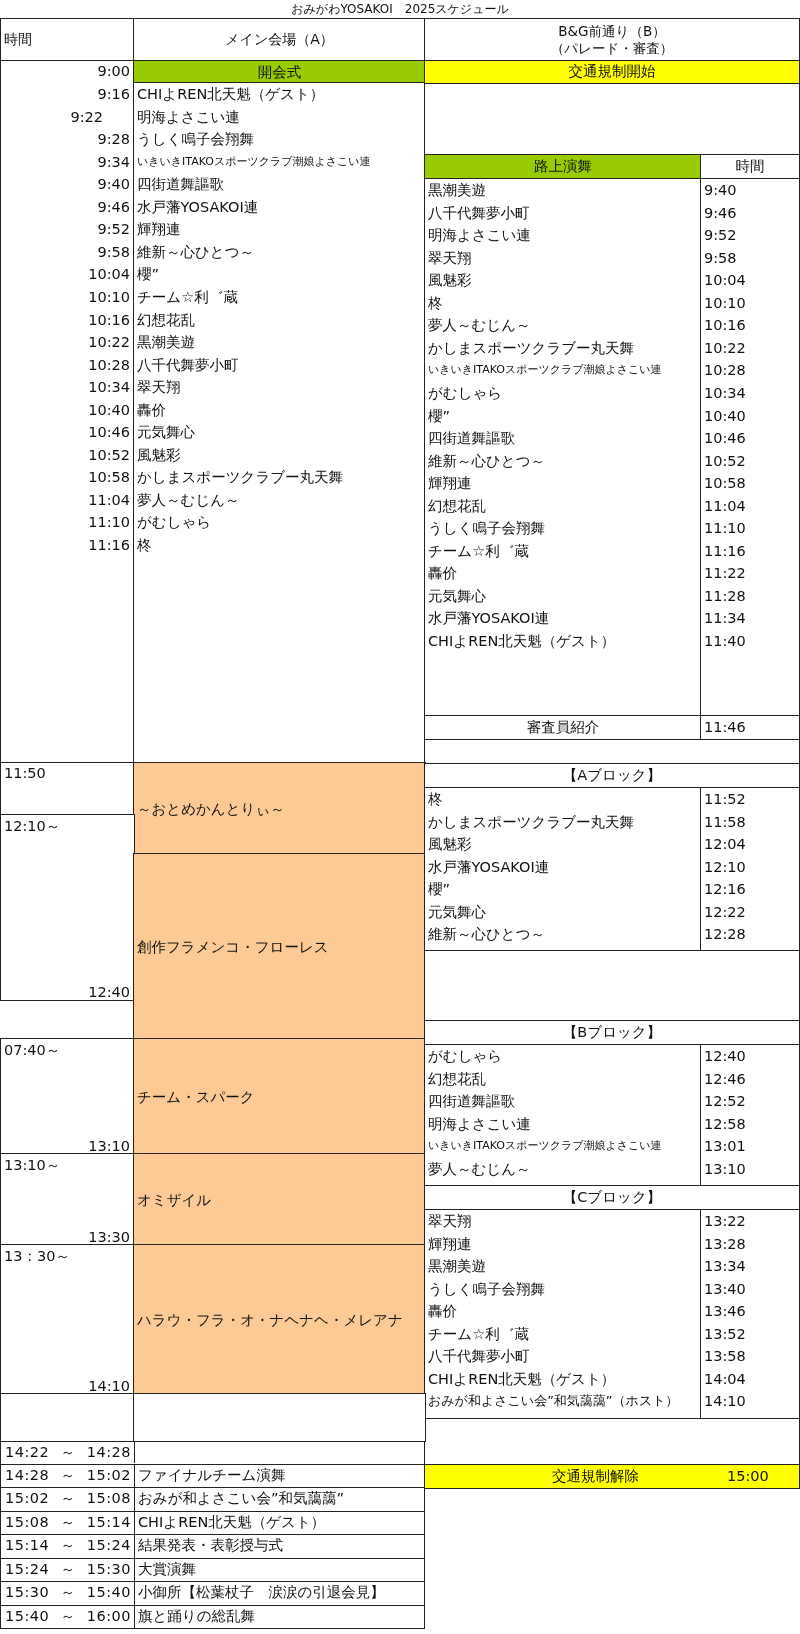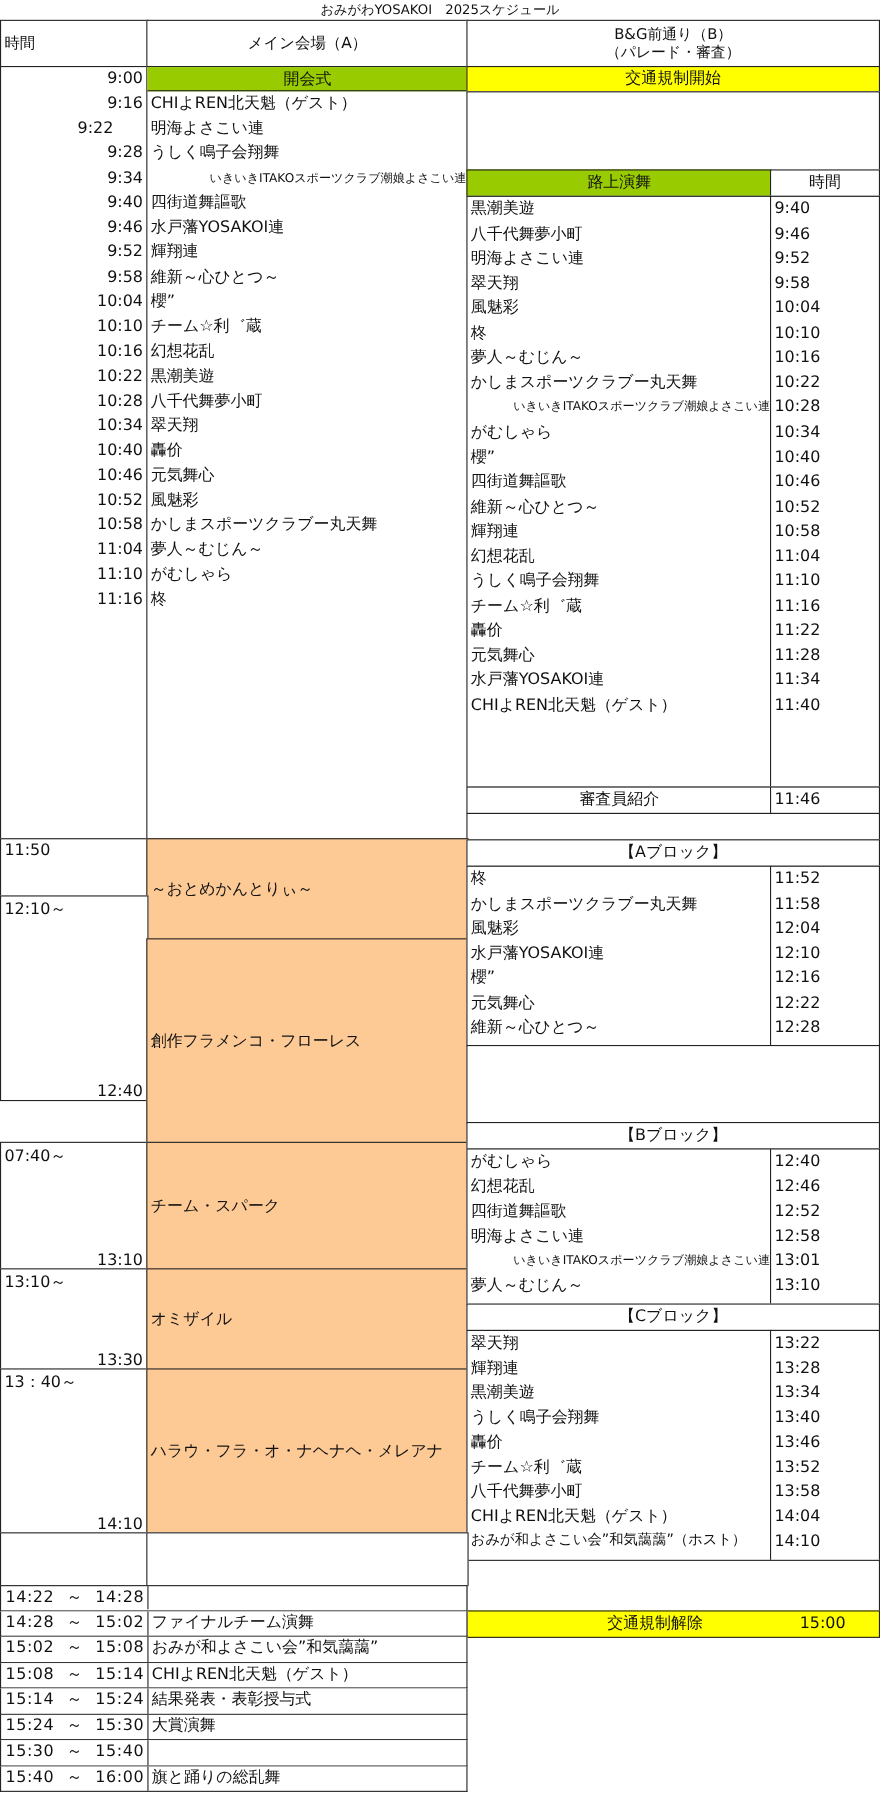--- a/index.html
+++ b/index.html
@@ -9,21 +9,21 @@
   .title{left:0;top:0;width:800px;height:18px;text-align:center;font-size:12px;line-height:18px;}
   .cell{position:absolute;box-sizing:border-box;border:1.5px solid #222;background:#fff;}
   .hdr{font-size:14px;display:flex;align-items:center;}
   .hdr.c{justify-content:center;text-align:center;}
   .green{background:#99cc00;}
   .yellow{background:#ffff00;}
   .orange{background:#fdca95;}
   .row{position:absolute;height:23.4px;line-height:23.4px;font-size:14.5px;white-space:nowrap;box-sizing:border-box;}
   .t-right{text-align:right;padding-right:4px;}
   .t-left{padding-left:3px;}
-  .small{font-size:11px;text-align:right;}
+  .small{font-size:11px;}
   .center{text-align:center;}
   .final-row{position:absolute;left:0;width:425px;height:23.5px;border:1.5px solid #222;box-sizing:border-box;border-top:none;font-size:14.5px;line-height:21px;display:flex;background:#fff;}
   .final-row .ft{width:134px;border-right:1.5px solid #222;box-sizing:border-box;padding-left:4px;display:flex;justify-content:space-between;padding-right:3px;letter-spacing:0.5px;}
   .final-row .fn{padding-left:3px;}
 </style>
 </head>
 <body>
 
 <div class="abs title">おみがわYOSAKOI　2025スケジュール</div>
 
@@ -169,21 +169,21 @@
       <span>チーム・スパーク</span>
     </div>
     <div class="cell" style="left:0;top:1153px;width:135px;height:93px;">
       <span class="abs" style="left:3px;top:2px;font-size:14.5px;">13:10～</span>
       <span class="abs" style="right:4px;bottom:0;font-size:14.5px;">13:30</span>
     </div>
     <div class="cell orange" style="left:133px;top:1153px;width:293px;height:93px;display:flex;flex-direction:column;justify-content:center;padding-left:3px;font-size:14.5px;line-height:20px;">
       <span>オミザイル</span>
     </div>
     <div class="cell" style="left:0;top:1244px;width:135px;height:151px;">
-      <span class="abs" style="left:3px;top:2px;font-size:14.5px;">13：40～</span>
+      <span class="abs" style="left:3px;top:2px;font-size:14.5px;">13：30～</span>
       <span class="abs" style="right:4px;bottom:0;font-size:14.5px;">14:10</span>
     </div>
     <div class="cell orange" style="left:133px;top:1244px;width:293px;height:151px;display:flex;flex-direction:column;justify-content:center;padding-left:3px;font-size:14.5px;line-height:20px;">
       <span>ハラウ・フラ・オ・ナヘナヘ・メレアナ</span>
     </div>
   </div>
 
 <div class="cell center" style="left:424px;top:763px;width:376px;height:25px;line-height:22px;font-size:14.5px;">【Aブロック】</div>
 <div class="cell" style="left:424px;top:787px;width:278px;height:165px;"></div>
 <div class="cell" style="left:700px;top:787px;width:100px;height:165px;"></div>
@@ -304,20 +304,21 @@
         <span>15:30</span>
       </div>
       <div class="fn">大賞演舞</div>
     </div>
     <div class="final-row" style="top:1582px;">
       <div class="ft">
         <span>15:30</span>
         <span>～</span>
         <span>15:40</span>
       </div>
+      <div class="fn">小御所【松葉杖子　涙涙の引退会見】</div>
     </div>
     <div class="final-row" style="top:1605.5px;">
       <div class="ft">
         <span>15:40</span>
         <span>～</span>
         <span>16:00</span>
       </div>
       <div class="fn">旗と踊りの総乱舞</div>
     </div>
   </div>

